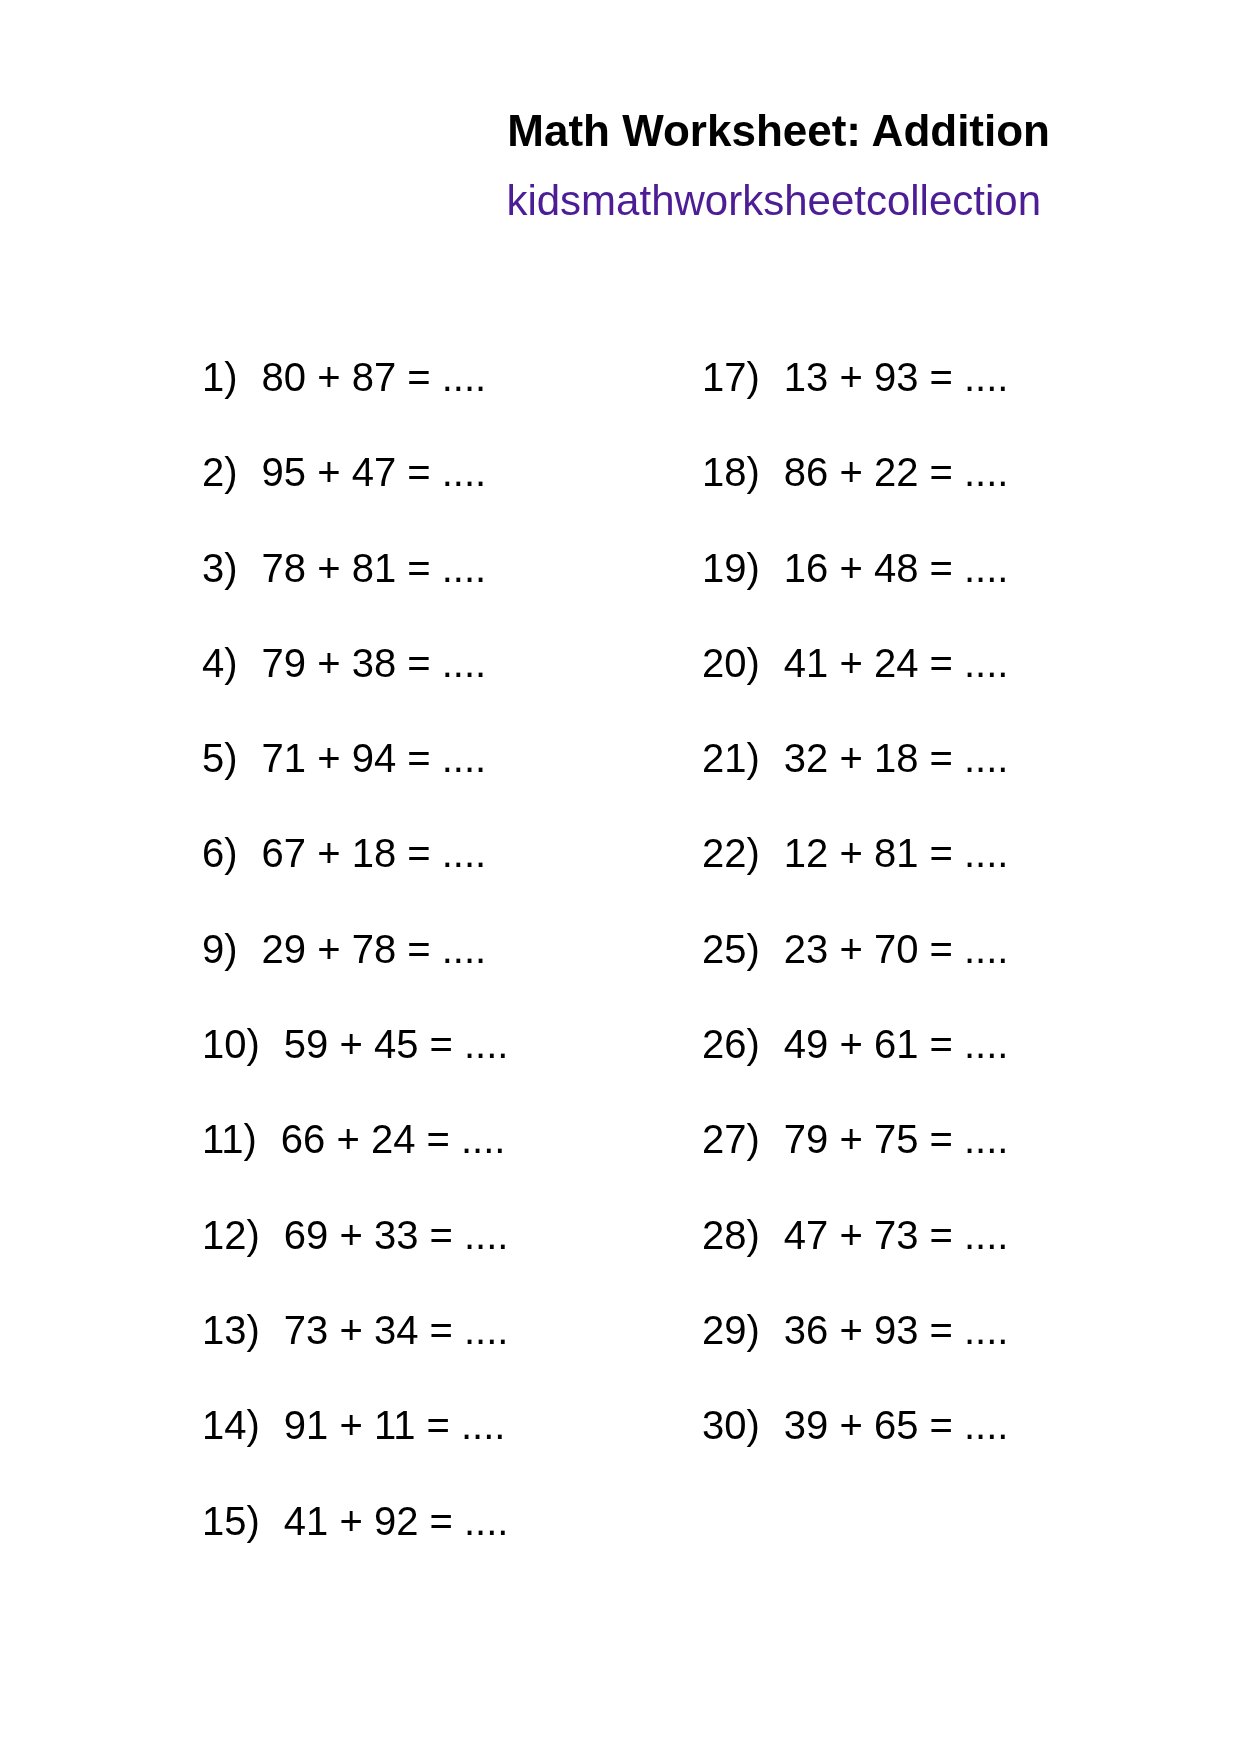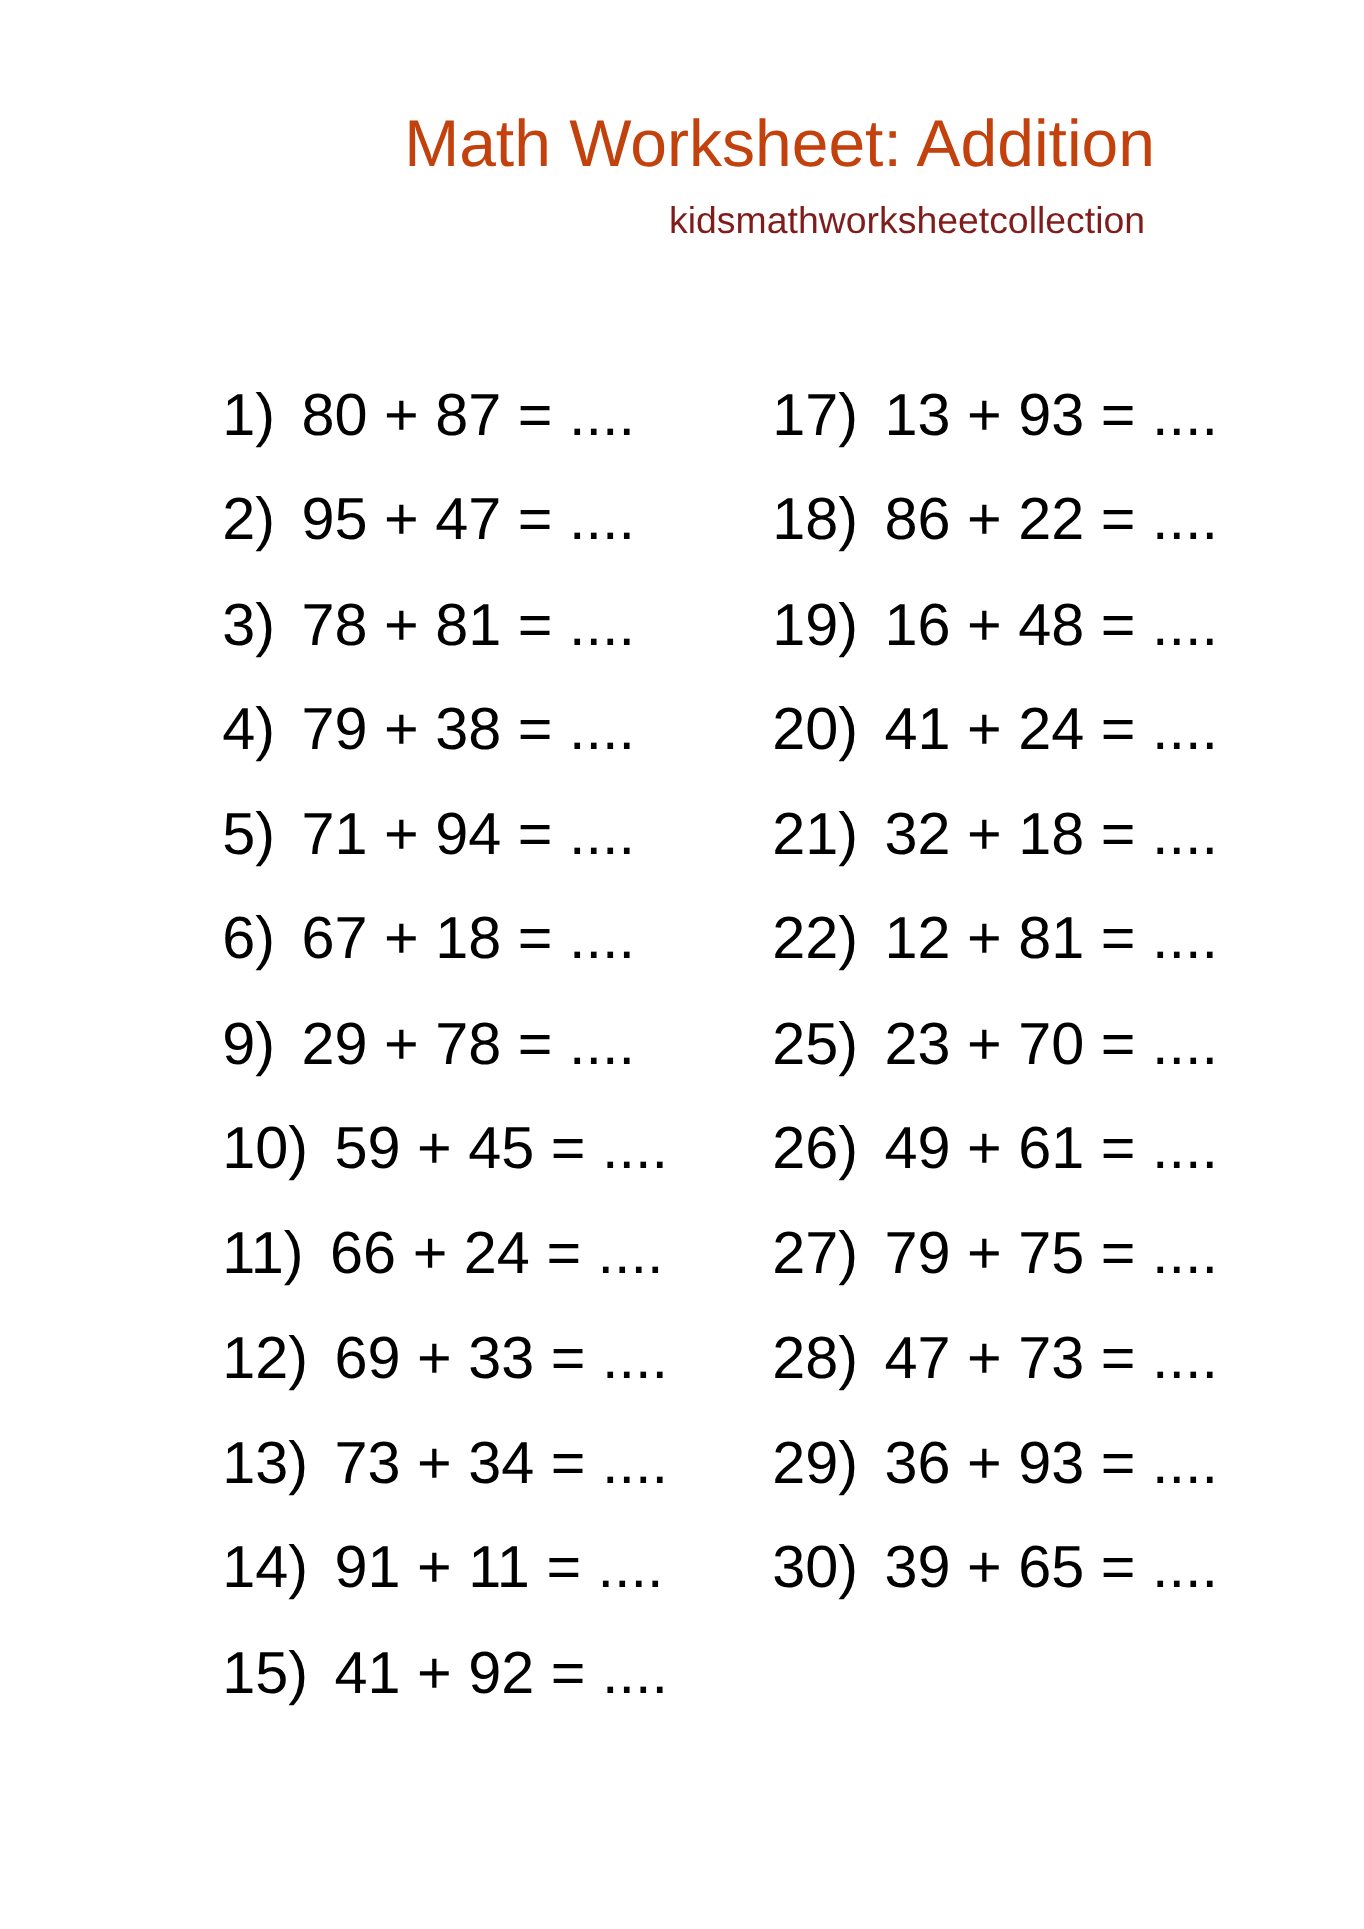--- a/index.html
+++ b/index.html
@@ -1,25 +1,25 @@
 <!DOCTYPE html>
 <html><head>
 <meta charset="utf-8">
 <style>
   html, body { margin: 0; padding: 0; background: #ffffff; }
   body { width: 1240px; height: 1754px; position: relative; overflow: hidden;
          font-family: "Liberation Sans", sans-serif; color: #000; }
-  .title { position: absolute; right: 190px; top: 96px; font-size: 60px; line-height: 70px;
-           white-space: nowrap; color: #c2410c; }
-  .subtitle { position: absolute; right: 199px; top: 176px; font-size: 34px; line-height: 50px;
-              white-space: nowrap; color: #7f1d1d; }
+  .title { position: absolute; right: 190px; top: 96px; font-size: 44px; line-height: 70px;
+           white-space: nowrap; color: #000000; font-weight: bold; }
+  .subtitle { position: absolute; right: 199px; top: 176px; font-size: 42px; line-height: 50px;
+              white-space: nowrap; color: #4c1d95; }
   .col { position: absolute; top: 348px; }
   .col.left { left: 202px; }
   .col.right { left: 702px; }
-  .problem { height: 95.3px; font-size: 54px; line-height: 58px; white-space: nowrap; }
+  .problem { height: 95.3px; font-size: 40px; line-height: 58px; white-space: nowrap; }
   .problem span { display: inline-block; }
   .num { margin-right: 24px; }
 </style>
 </head>
 <body>
 
 <div class="title">Math Worksheet: Addition</div>
 <div class="subtitle">kidsmathworksheetcollection</div>
 
 <div class="col left">

